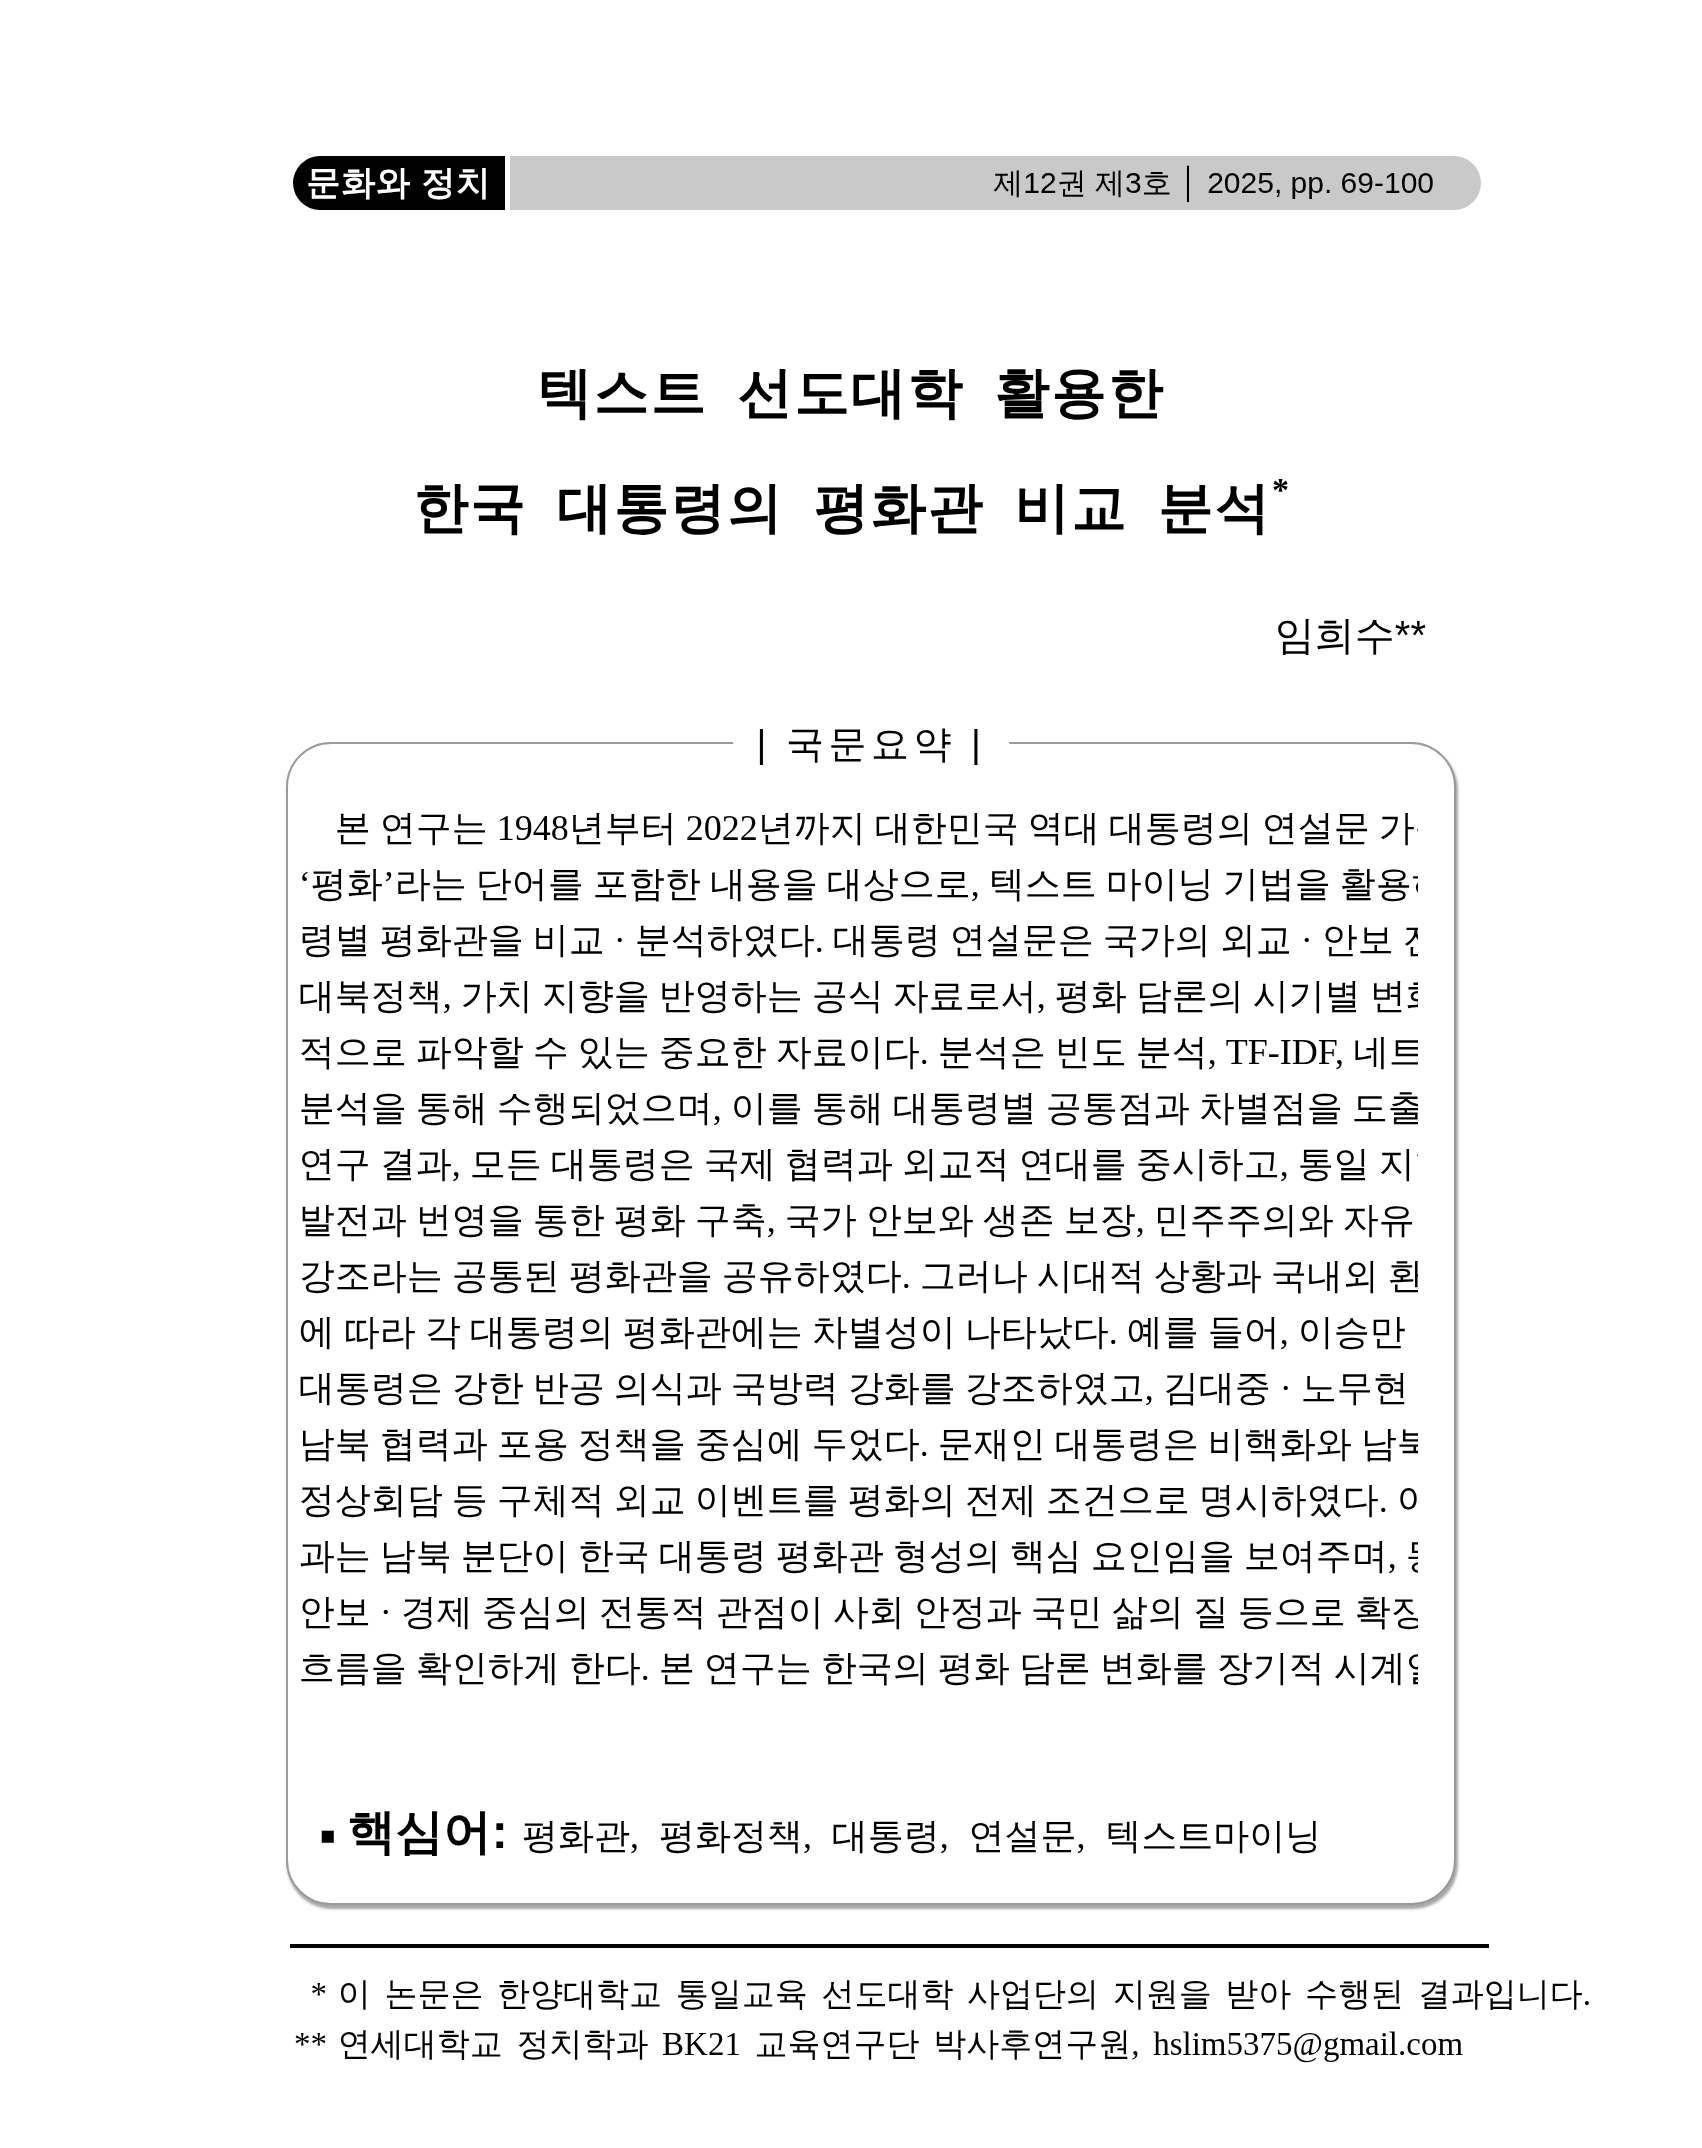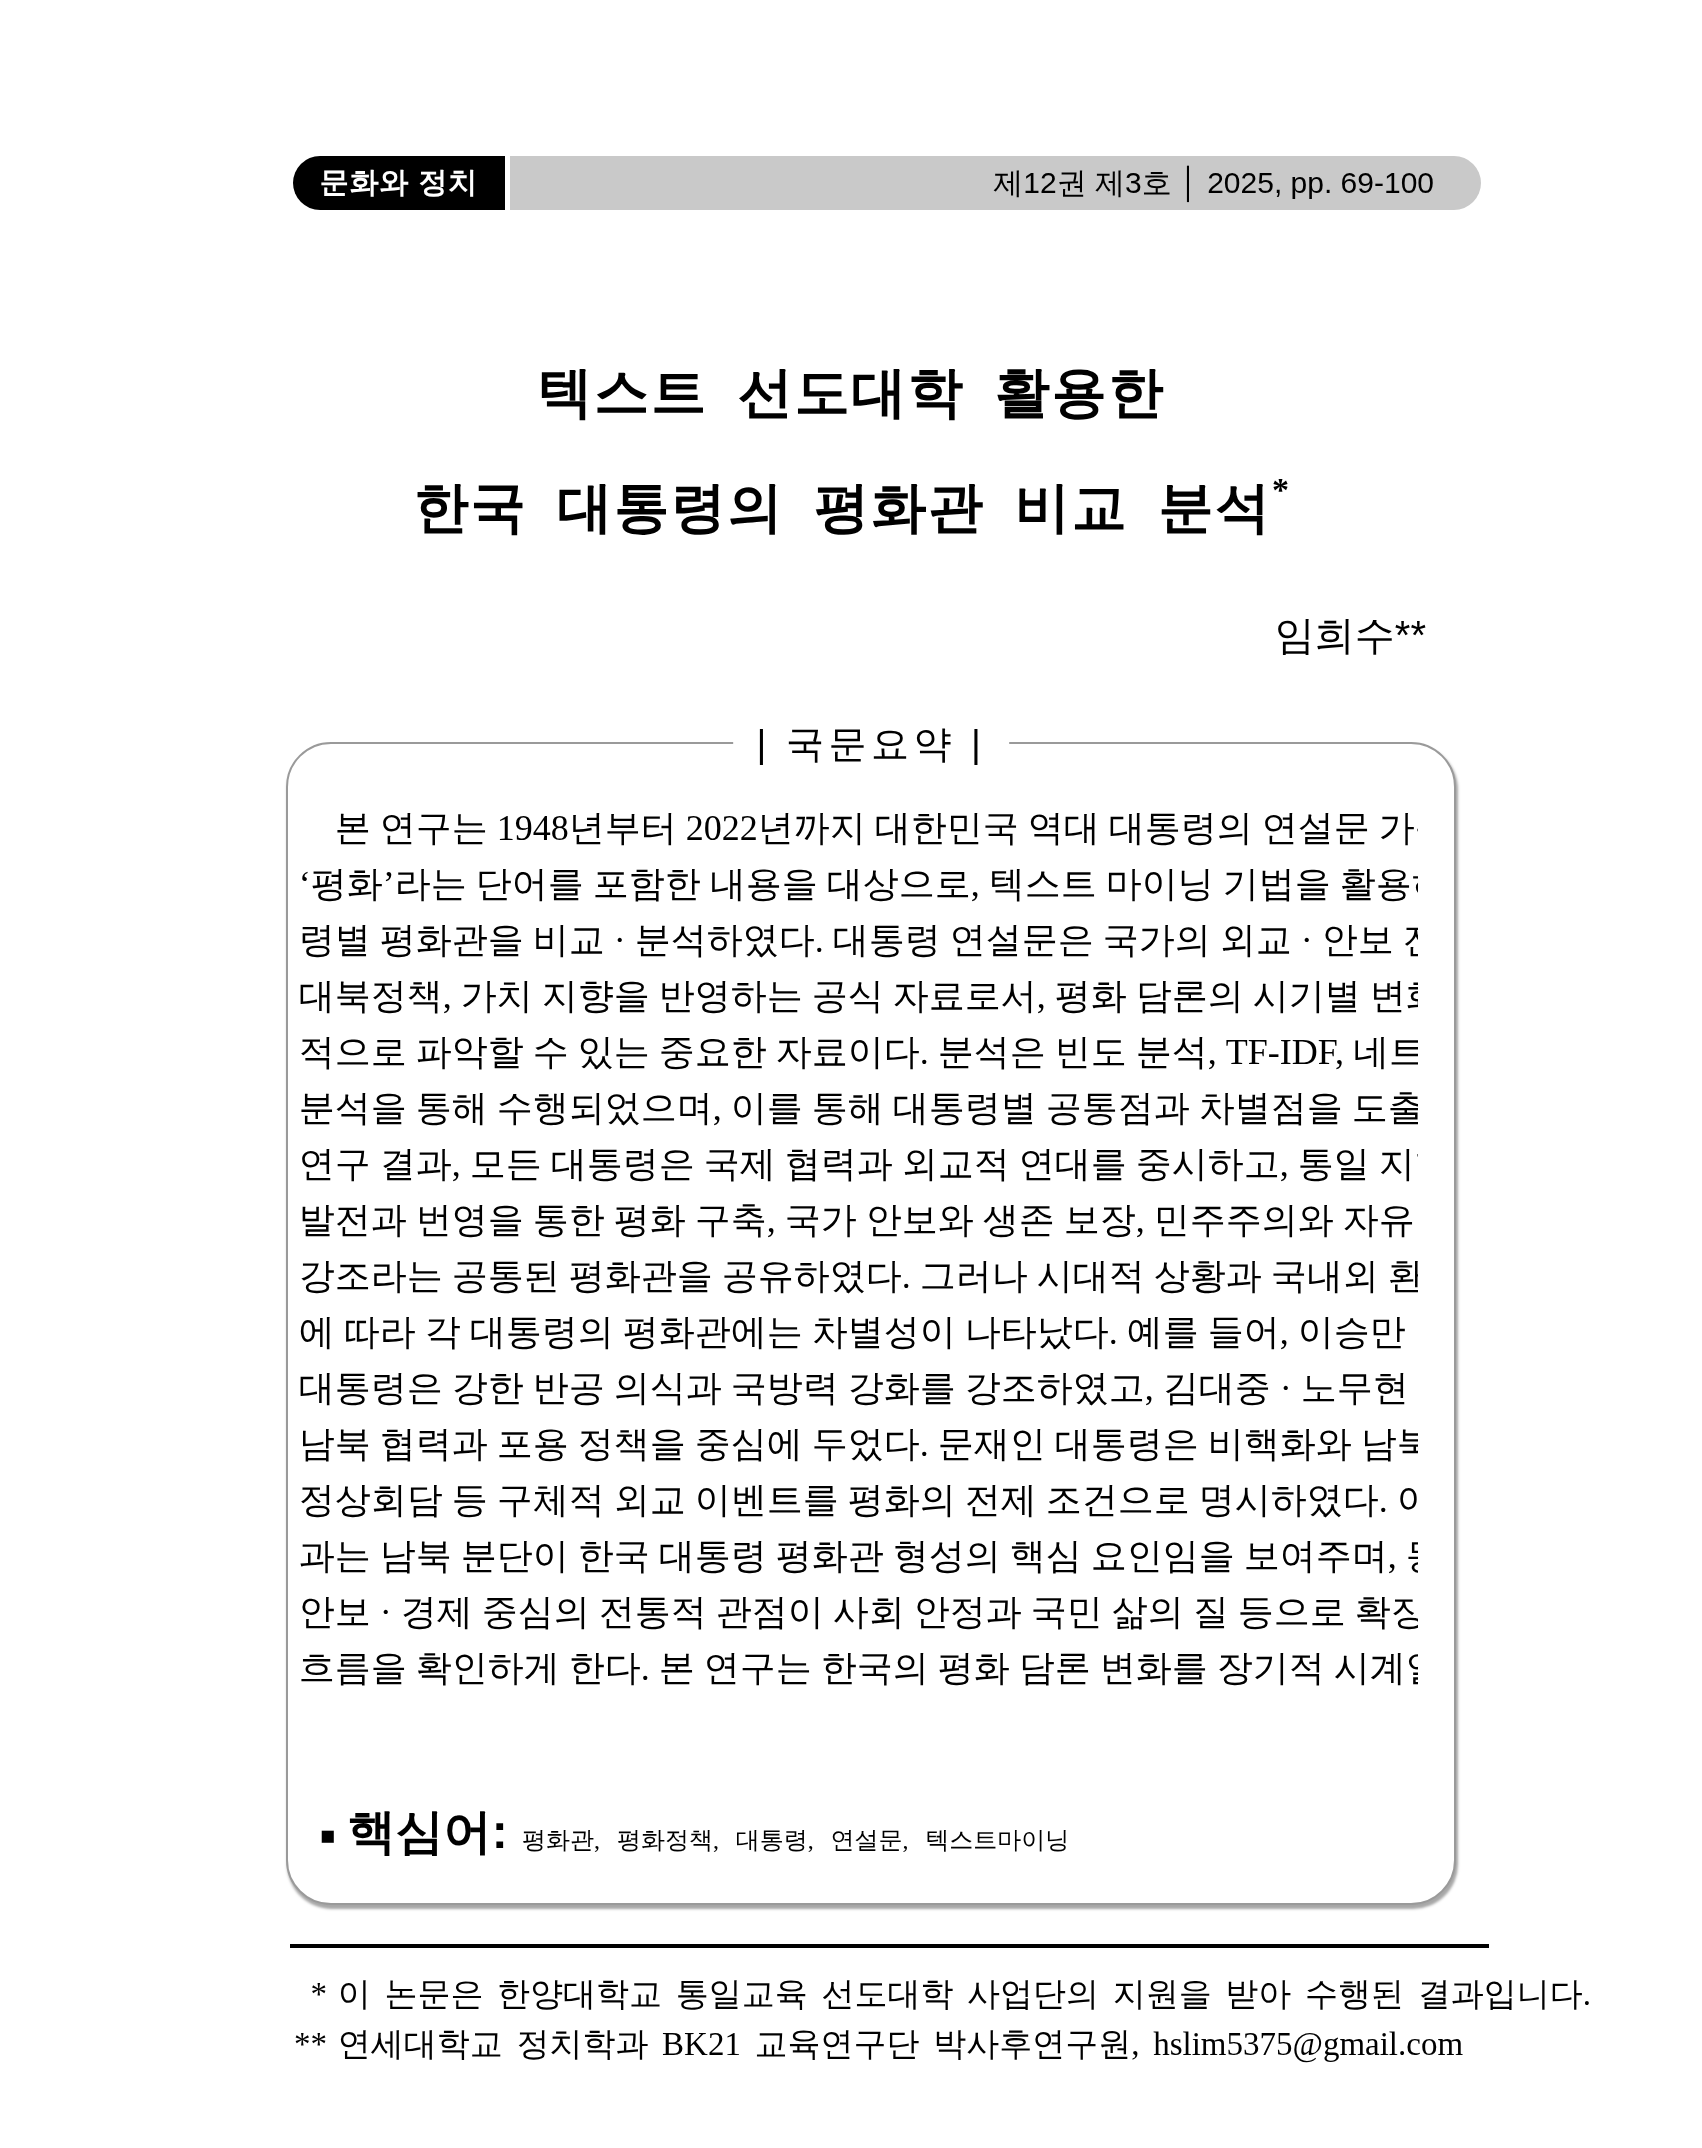--- a/index.html
+++ b/index.html
@@ -30,21 +30,21 @@
     background: var(--badge-bg, #000);
     color: var(--badge-text, #fff);
     border-radius: 27px 0 0 27px;
     width: 212px;
     margin-right: 4.5px;
     display: flex;
     align-items: center;
     justify-content: center;
     font-family: "Liberation Sans", sans-serif;
     font-weight: bold;
-    font-size: 29px;
+    font-size: 34px;
     letter-spacing: 0.9px;
     white-space: nowrap;
   }
   .issue-bar {
     flex: 1;
     background: var(--bar-bg, #c9c9c9);
     border-radius: 0 27px 27px 0;
     display: flex;
     align-items: center;
     justify-content: flex-end;
@@ -137,21 +137,21 @@
     vertical-align: 4.5px;
     margin-right: 12.6px;
   }
   .kw-label {
     font-family: "Liberation Sans", sans-serif;
     font-weight: bold;
     font-size: 48px;
     margin-right: 14.4px;
   }
   .kw-text {
-    font-size: 24px;
+    font-size: 36px;
     word-spacing: 10.8px;
   }
 
   
   .footnote-rule {
     position: absolute;
     left: 290px; top: 1944px;
     width: 1199px; height: 3.6px;
     background: #000;
   }

